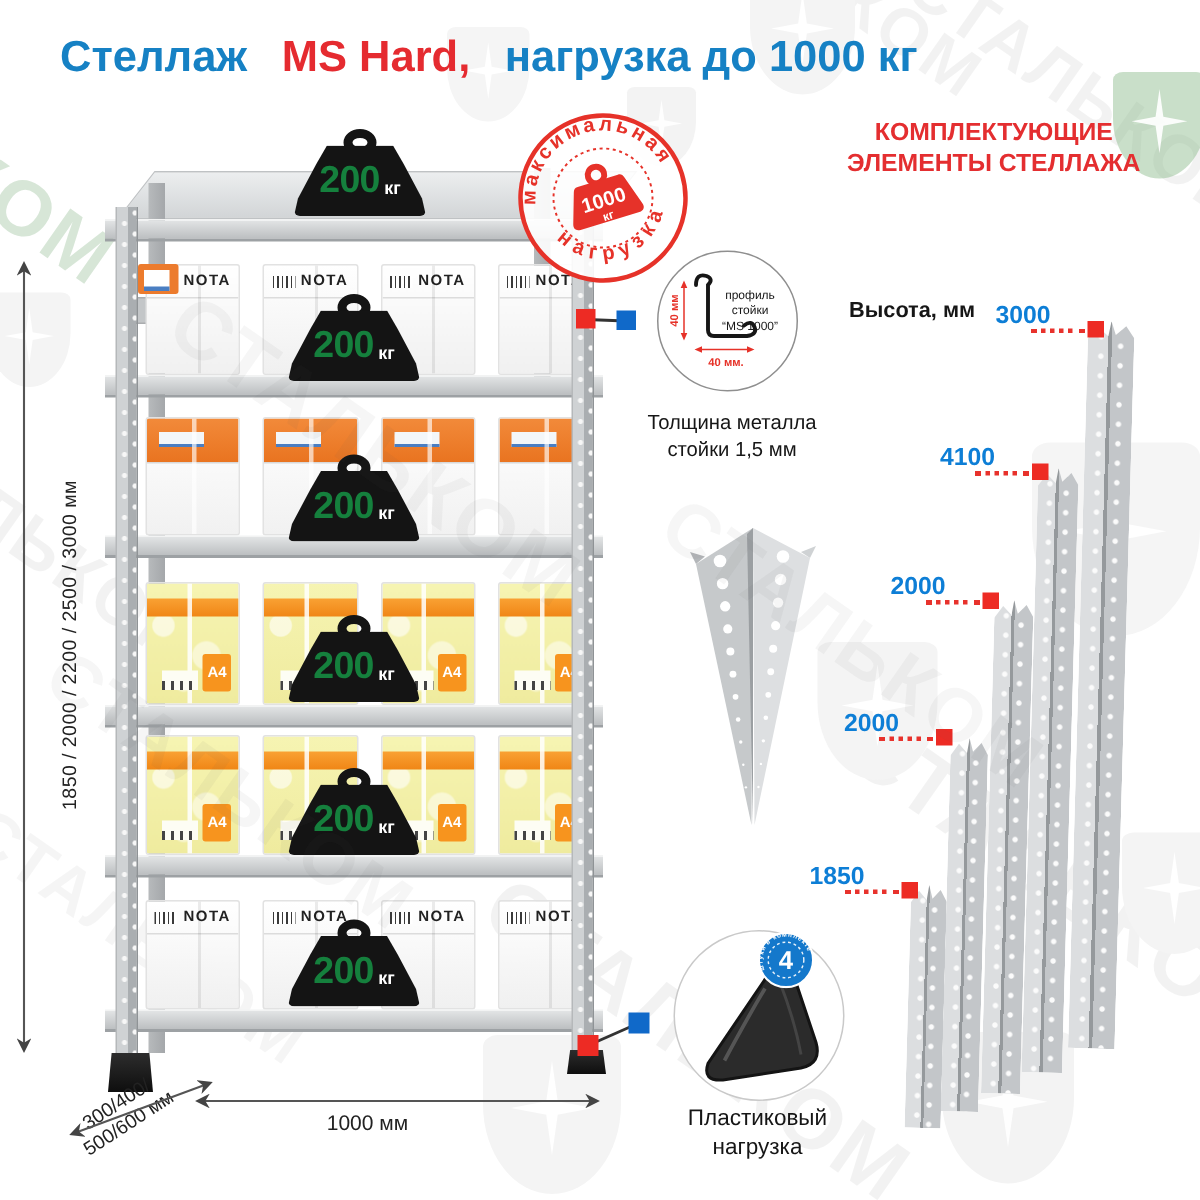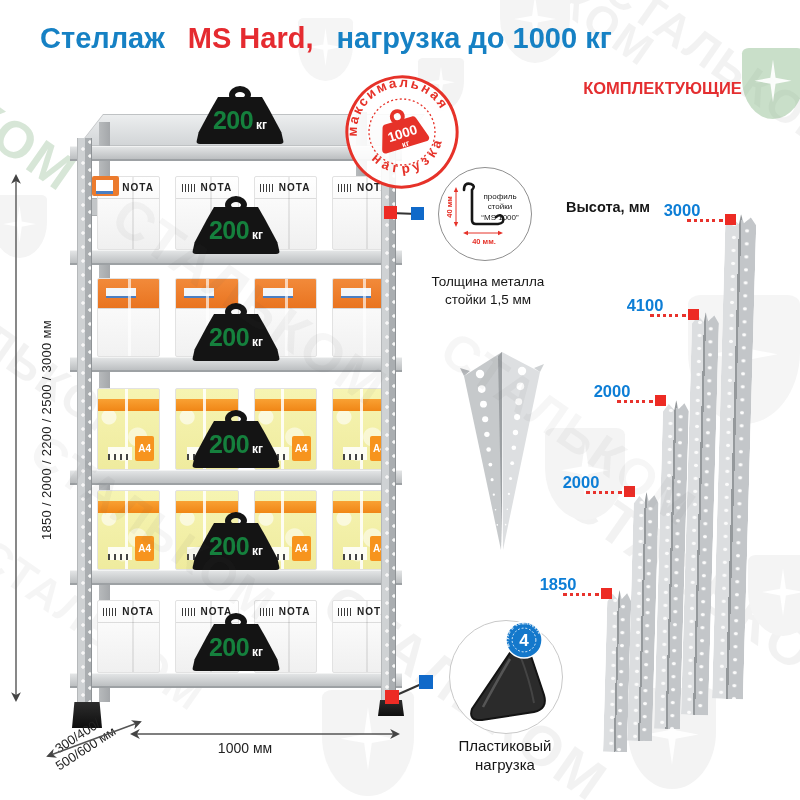--- a/index.html
+++ b/index.html
@@ -455,20 +455,21 @@
     </text>
     <text x="20" y="26.5" font-size="18" font-weight="bold" fill="#fff" text-anchor="middle">4</text>
   </svg>
   <div class="foot-caption">
     <div>Пластиковый</div>
     <div>нагрузка</div>
   </div>
 
   <div class="comp-heading">
     <div>КОМПЛЕКТУЮЩИЕ</div>
+    <div>ЭЛЕМЕНТЫ СТЕЛЛАЖА</div>
   </div>
   <div id="posts">
       <div class="rpost" style="left: 603px; top: 590px; width: 24px; height: 162px;"></div>
       <div class="ph-num" style="left: 519px; top: 575px;">1850</div>
       <div class="ph-dots" style="left: 563px; top: 593px;"></div>
       <div class="ph-sq" style="left: 601px; top: 588px;"></div>
       <div class="rpost" style="left: 627px; top: 492px; width: 25px; height: 249px;"></div>
       <div class="ph-num" style="left: 542px; top: 473px;">2000</div>
       <div class="ph-dots" style="left: 586px; top: 491px;"></div>
       <div class="ph-sq" style="left: 624px; top: 486px;"></div>

